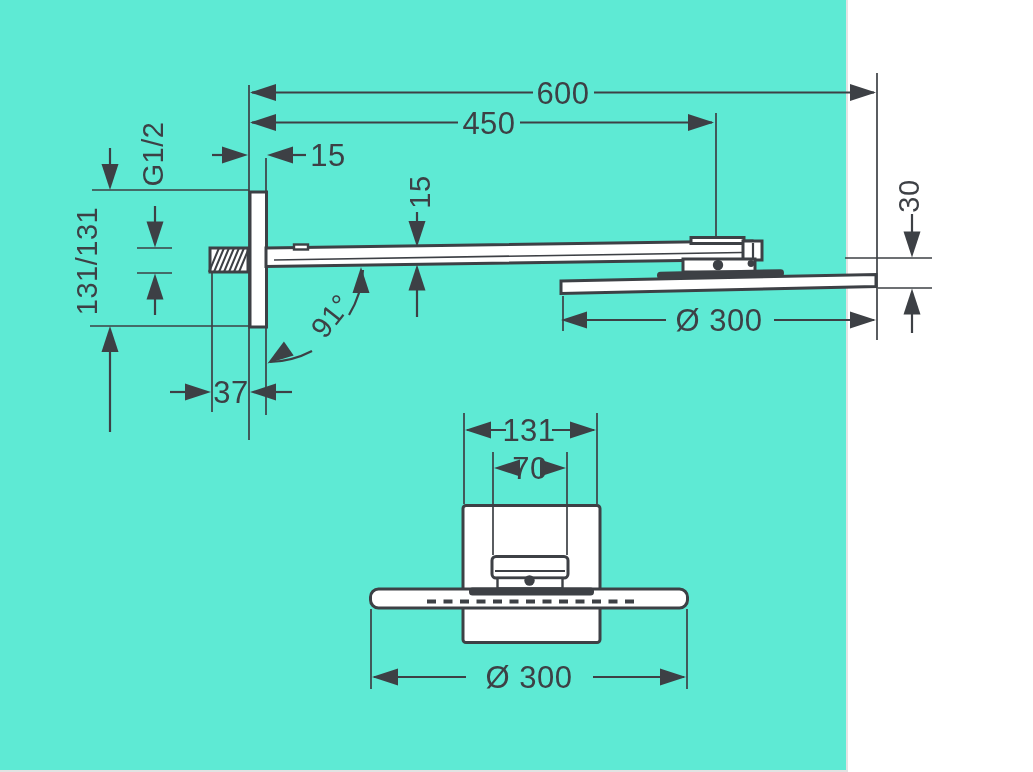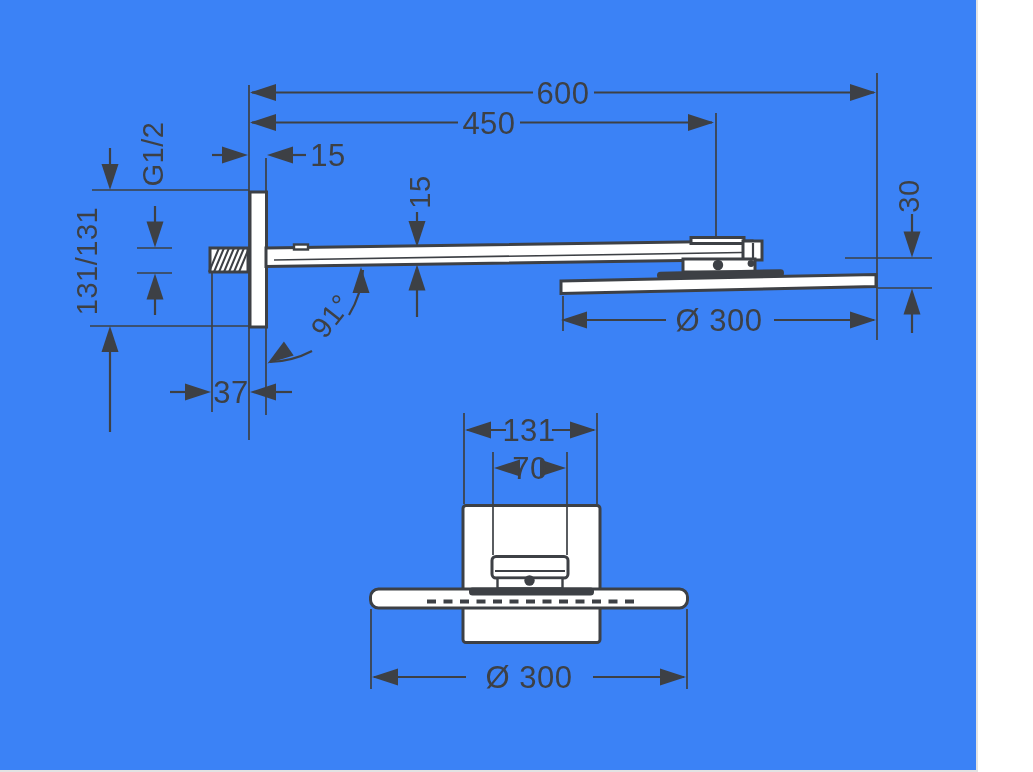--- a/index.html
+++ b/index.html
@@ -1,17 +1,17 @@
 <!DOCTYPE html>
 <html><head>
 <meta charset="utf-8">
 <style>
   html,body{margin:0;padding:0;background:#ffffff;}
   .stage{
-    position:relative;width:978px;height:772px;background:#3b82f6;
+    position:relative;width:848px;height:772px;background:#5eead4;
     box-shadow:inset -2px -2px 0 #e3e3e3;
     font-family:"Liberation Sans", sans-serif;
   }
   svg{position:absolute;left:0;top:0;}
   .ext{stroke:#3d4045;stroke-width:1.7;fill:none;}
   .dim{stroke:#3d4045;stroke-width:2.2;fill:none;}
   .outl{stroke:#3d4045;stroke-width:3;fill:#ffffff;}
   .outl2{stroke:#3d4045;stroke-width:2.4;fill:#ffffff;}
   .thin{stroke:#3d4045;stroke-width:1.7;fill:none;}
   .hatch{stroke:#3d4045;stroke-width:2;fill:none;}

